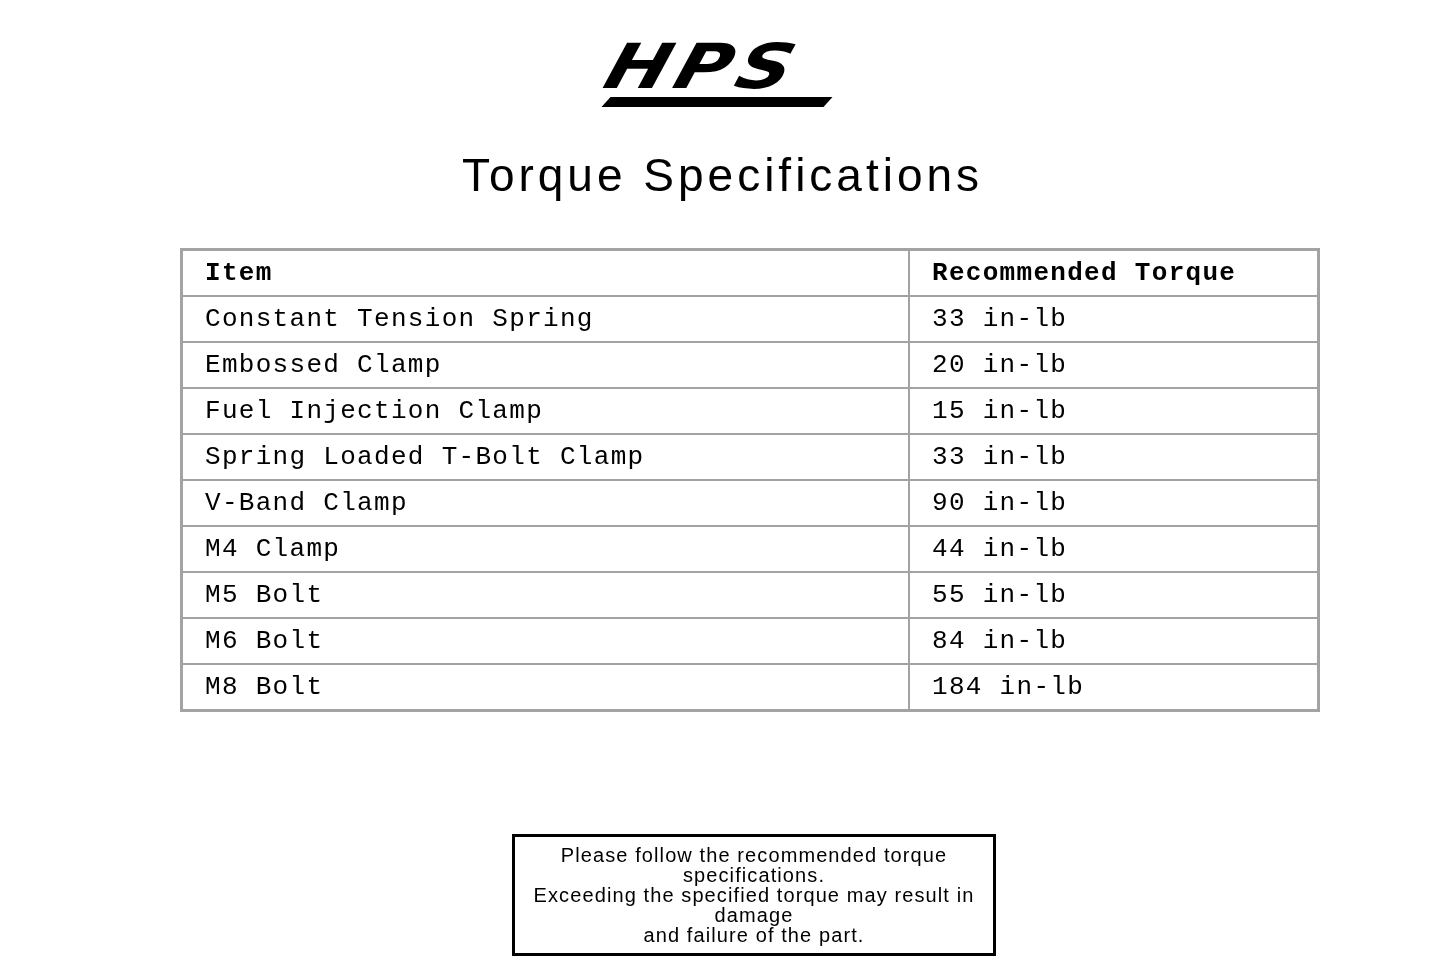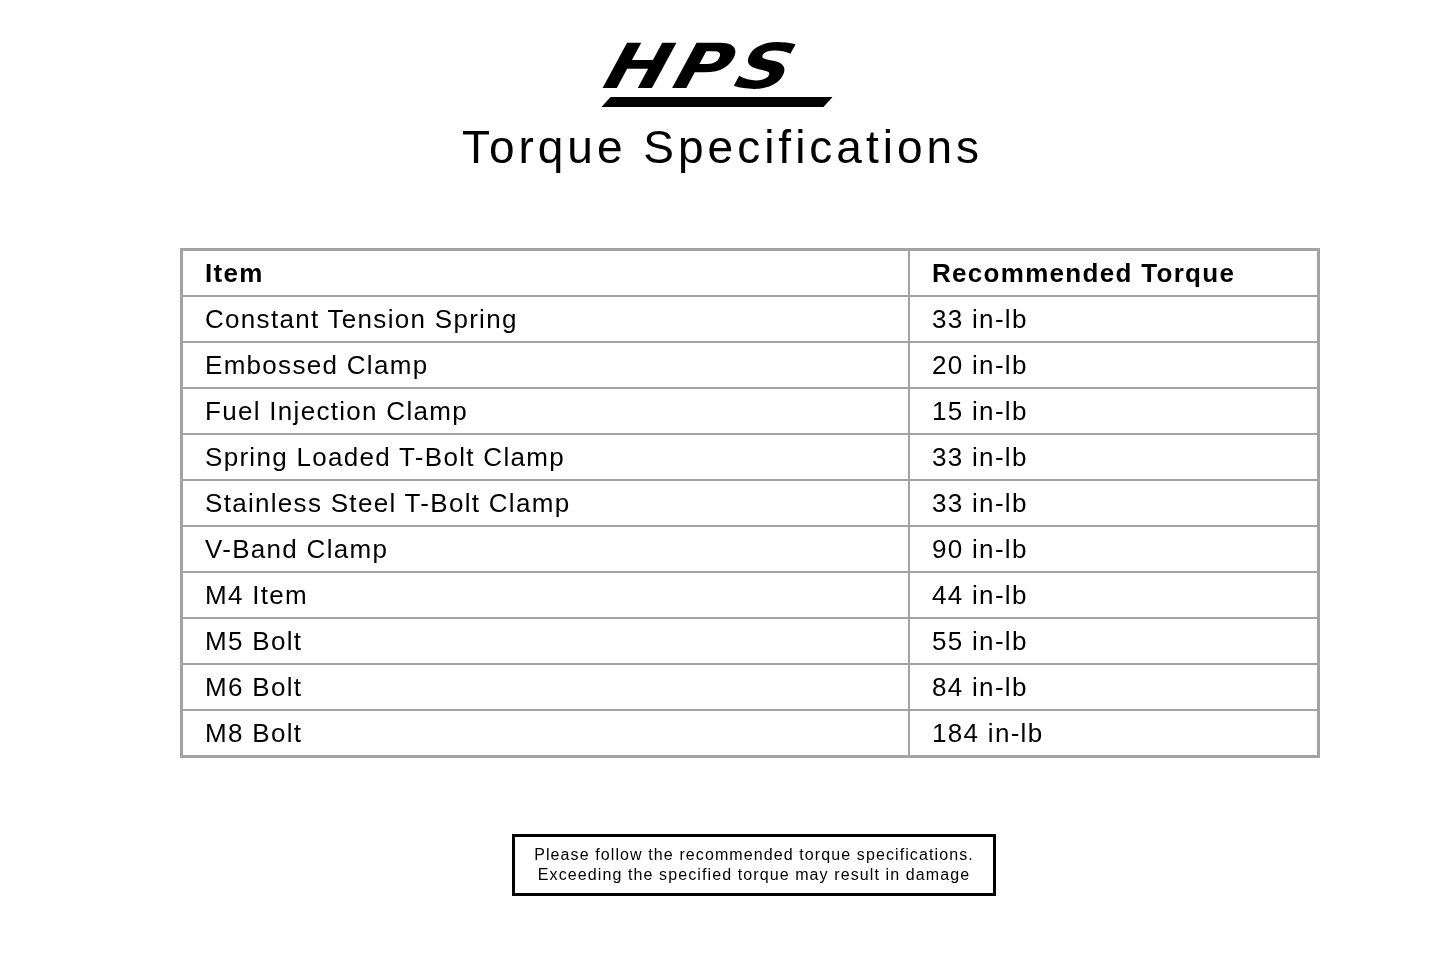--- a/index.html
+++ b/index.html
@@ -46,40 +46,41 @@
     width: 222px;
     height: 10px;
     background: #000000;
     transform: skewX(-42deg);
   }
 
   
   .title {
     position: absolute;
     left: 0;
-    top: 120px;
+    top: 148px;
     width: 1445px;
     margin: 0;
     text-align: center;
     font-size: 46px;
     font-weight: normal;
     letter-spacing: 4px;
   }
 
   
   .spec-table {
     position: absolute;
     left: 180px;
     top: 248px;
     width: 1110px;
     border-collapse: collapse;
     table-layout: fixed;
   }
   .spec-table, .spec-table th, .spec-table td {
     border: 2px solid #a3a3a3;
+    font-family: Liberation Mono, monospace;
   }
   .spec-table {
     border-width: 3px;
   }
   .spec-table th, .spec-table td {
     height: 44px;
     font-size: 26px;
     letter-spacing: 1.3px;
     padding: 0 0 0 22px;
     text-align: left;
@@ -96,21 +97,21 @@
   
   .note {
     position: absolute;
     left: 512px;
     top: 834px;
     width: 484px;
     box-sizing: border-box;
     border: 3px solid #000000;
     padding: 8px 4px;
     text-align: center;
-    font-size: 16px;
+    font-size: 20px;
     letter-spacing: 1.1px;
     line-height: 20px;
   }
 </style>
 </head>
 <body>
 
 <div class="page">
 
   <div class="logo">
@@ -142,32 +143,28 @@
         <tr>
           <td class="col-item">Fuel Injection Clamp</td>
           <td class="col-torque">15 in-lb</td>
         </tr>
 
         <tr>
           <td class="col-item">Spring Loaded T-Bolt Clamp</td>
           <td class="col-torque">33 in-lb</td>
         </tr>
 
-        <tr>
-          <td class="col-item">Stainless Steel T-Bolt Clamp</td>
-          <td class="col-torque">33 in-lb</td>
-        </tr>
 
         <tr>
           <td class="col-item">V-Band Clamp</td>
           <td class="col-torque">90 in-lb</td>
         </tr>
 
         <tr>
-          <td class="col-item">M4 Item</td>
+          <td class="col-item">M4 Clamp</td>
           <td class="col-torque">44 in-lb</td>
         </tr>
 
         <tr>
           <td class="col-item">M5 Bolt</td>
           <td class="col-torque">55 in-lb</td>
         </tr>
 
         <tr>
           <td class="col-item">M6 Bolt</td>
@@ -177,15 +174,16 @@
         <tr>
           <td class="col-item">M8 Bolt</td>
           <td class="col-torque">184 in-lb</td>
         </tr>
       </tbody>
   </table>
 
   <div class="note">
     <div>Please follow the recommended torque specifications.</div>
     <div>Exceeding the specified torque may result in damage</div>
+    <div>and failure of the part.</div>
   </div>
 
 </div>
 
 </body></html>

